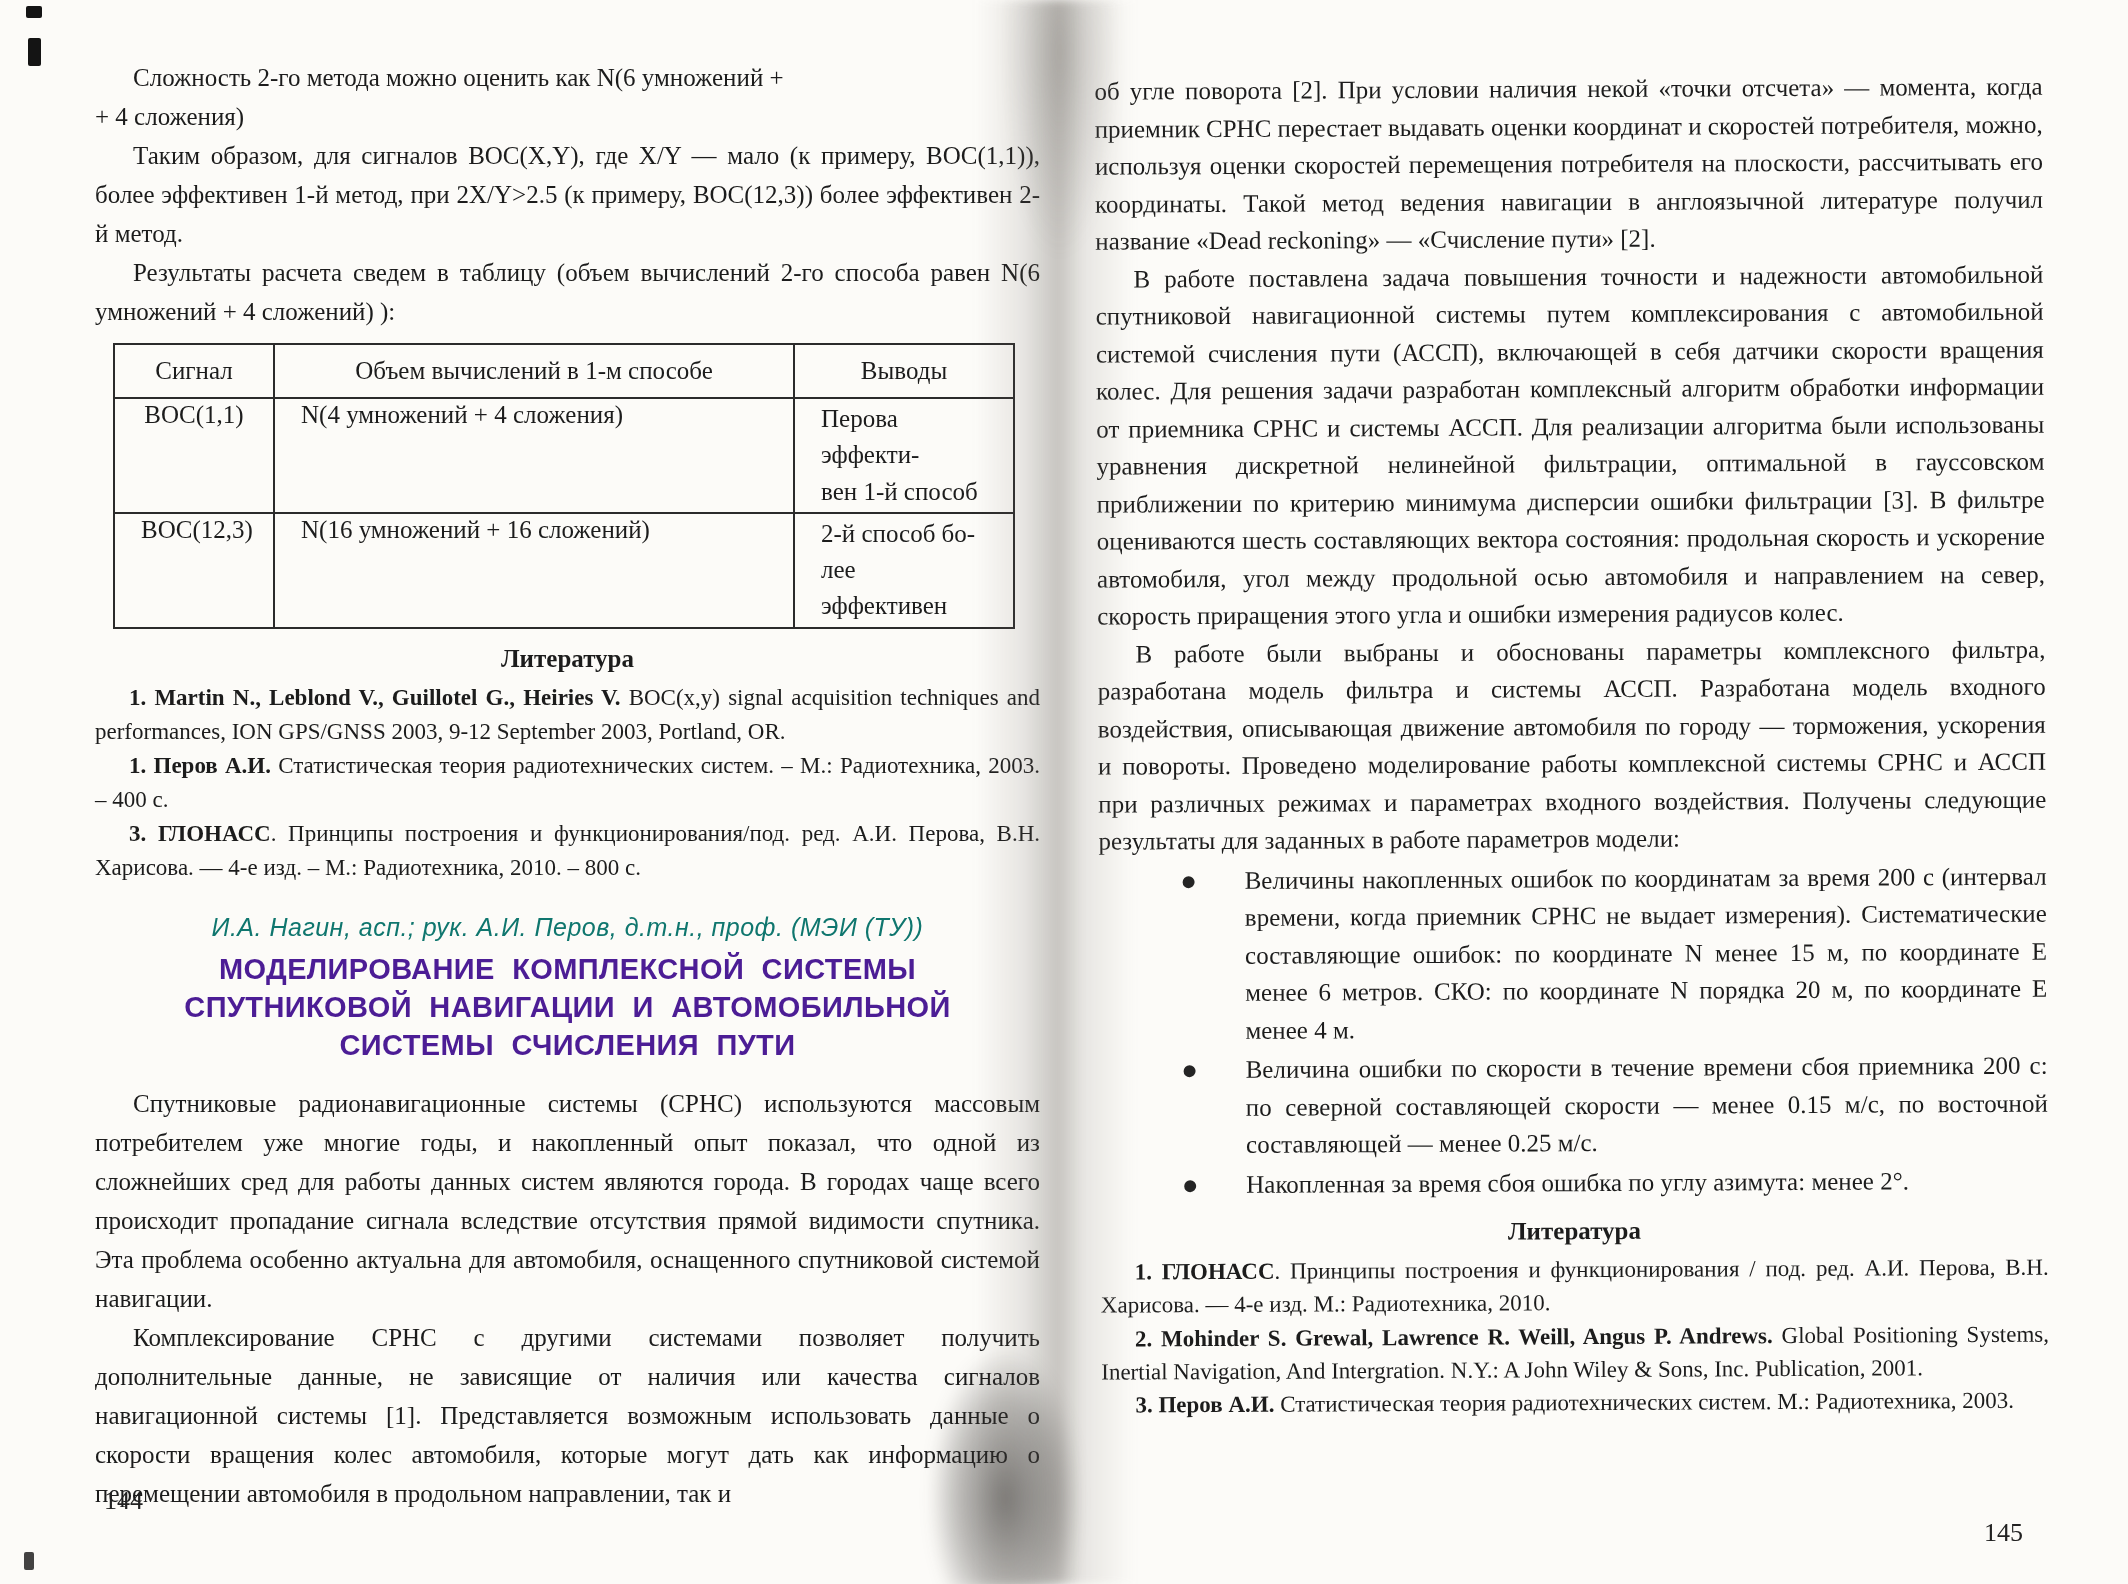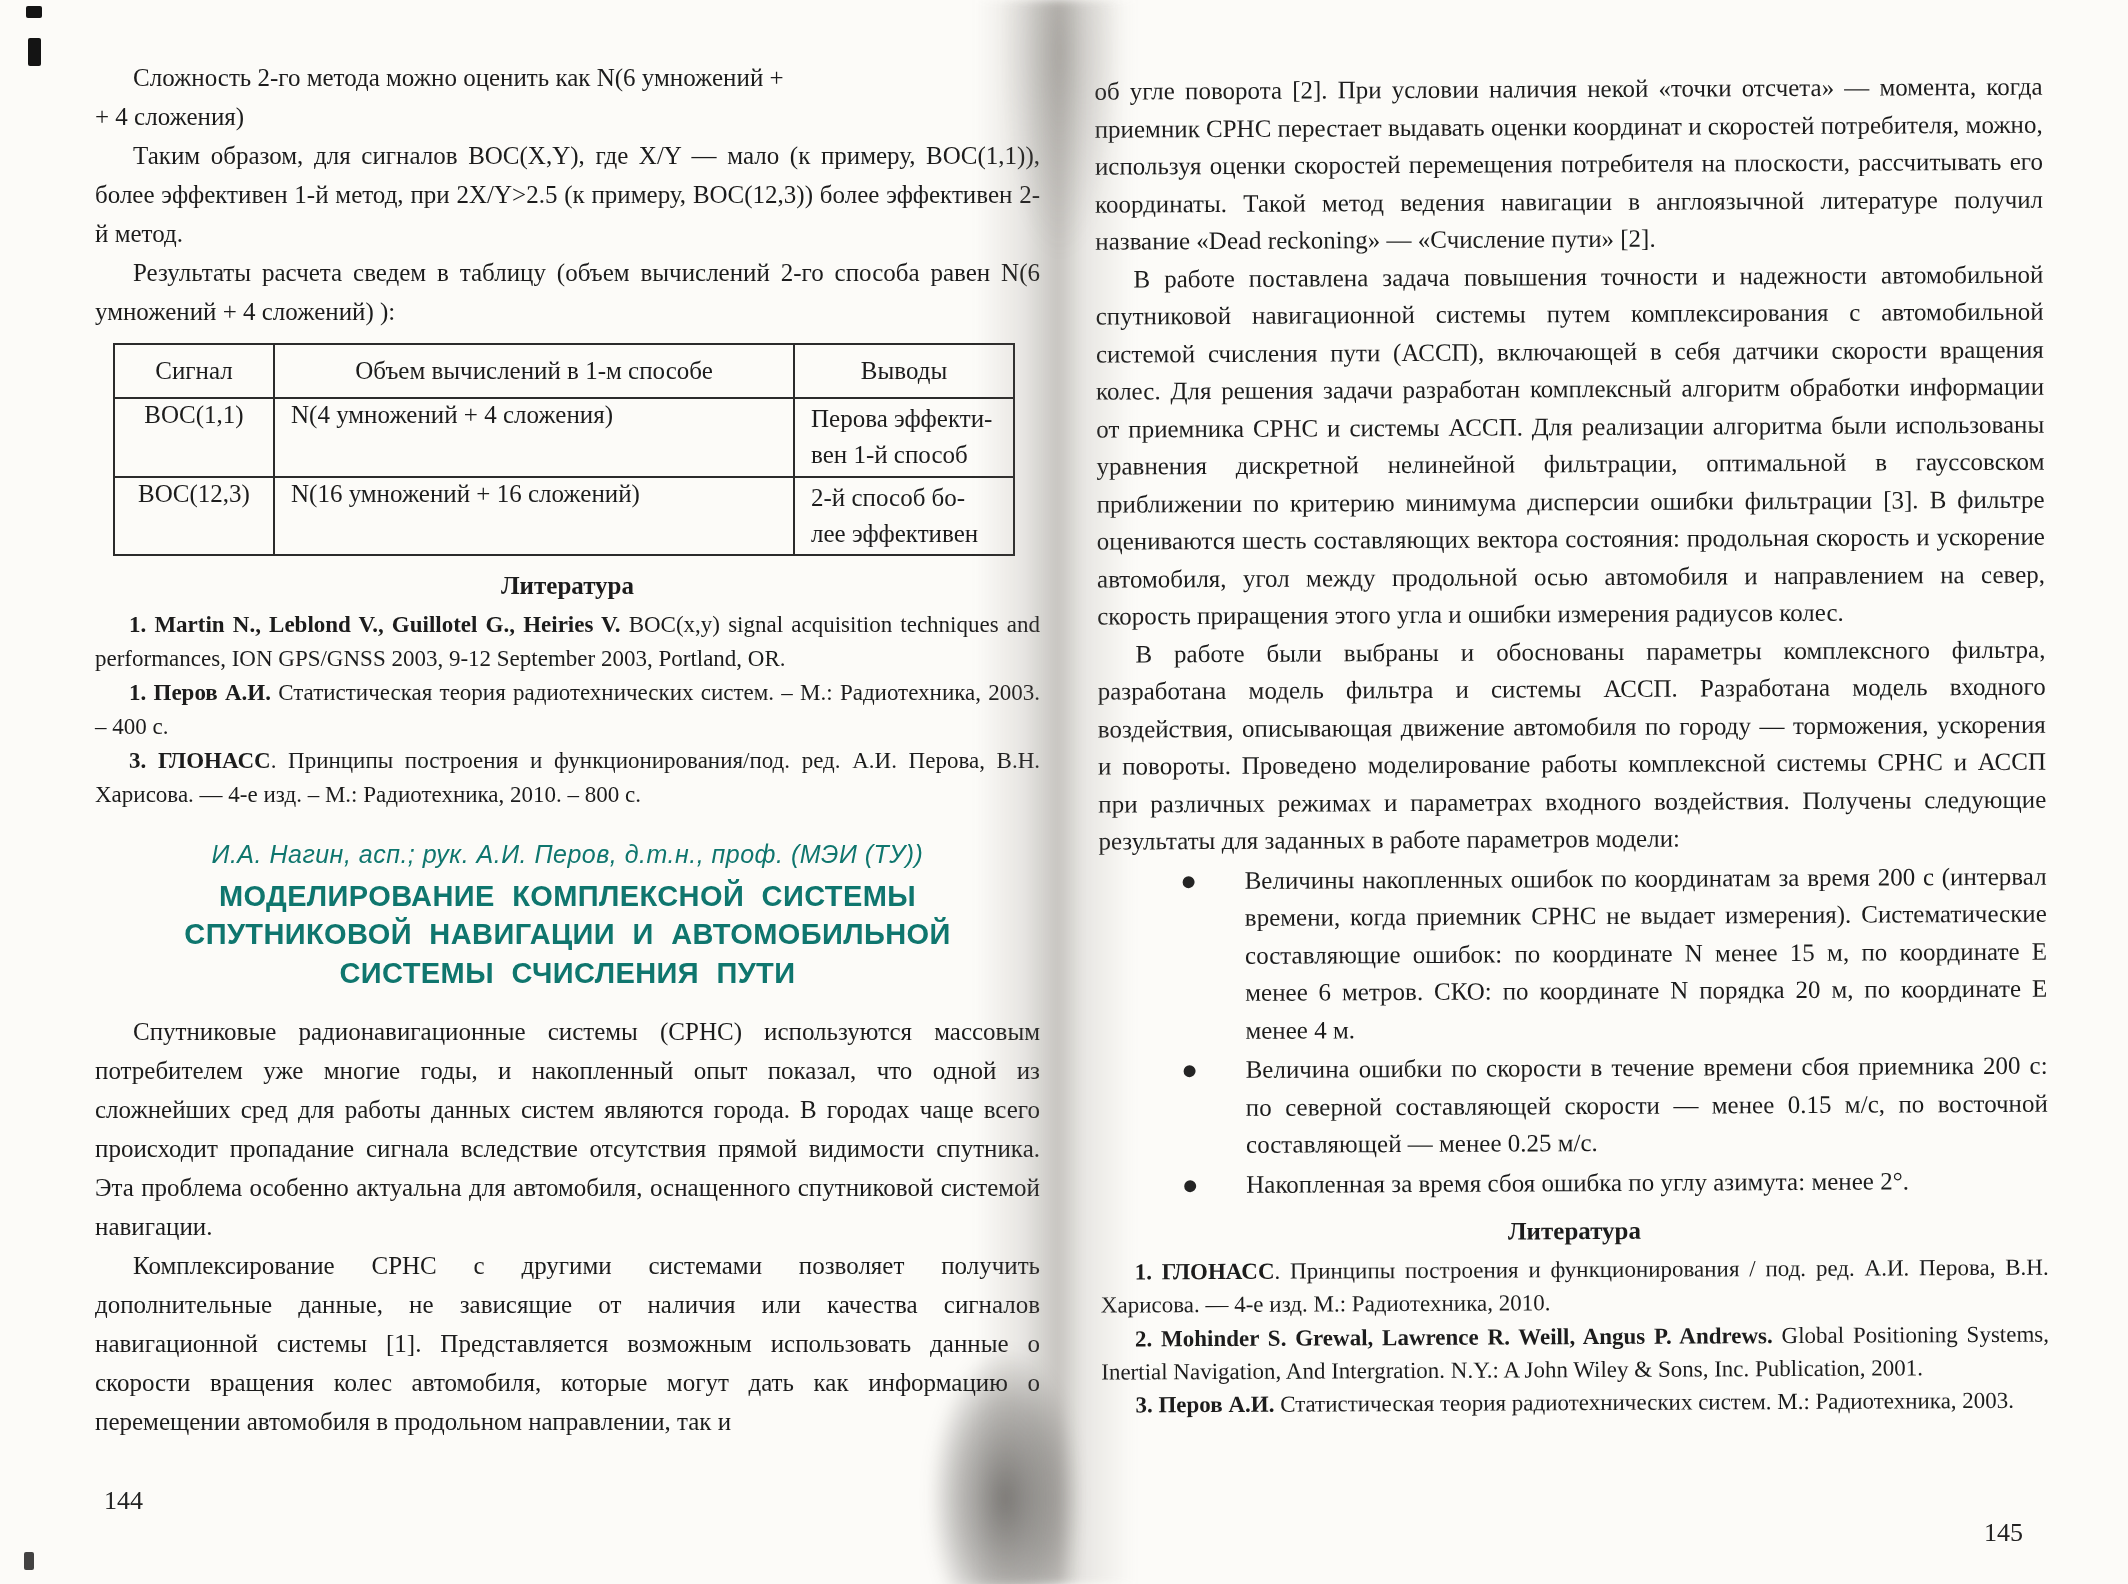--- a/index.html
+++ b/index.html
@@ -30,21 +30,21 @@
   table.results{
     border-collapse:collapse;
     margin:12px 0 10px 18px;
     width:900px;
     table-layout:fixed;
   }
   table.results th, table.results td{
     border:2px solid #2b2b2b;
     font-size:25px;
     vertical-align:top;
-    padding:2px 16px;
+    padding:2px 26px;
   }
   table.results th{font-weight:normal;text-align:center;padding:12px 6px;}
   col.c-sig{width:160px;}
   col.c-vol{width:520px;}
   col.c-con{width:220px;}
   td.sig{text-align:center;padding-top:8px;}
   td.vol{padding:8px 10px 40px 40px;}
   td.con{padding:8px 8px 8px 12px;line-height:1.45;}
   
   .lit-heading{
@@ -59,21 +59,21 @@
   .authors{
     font-family:"Liberation Sans", sans-serif;
     font-style:italic;font-size:25px;color:#0f766e;
     text-align:center;margin:28px 0 8px;text-indent:0;
     letter-spacing:0.5px;
   }
   .title{
     font-family:"Liberation Sans", sans-serif;
     font-weight:bold;font-size:29px;line-height:1.32;
     text-align:center;margin:4px 30px 20px;text-indent:0;
-    letter-spacing:0.4px;word-spacing:9px;color:#0f766e;
+    letter-spacing:0.4px;word-spacing:9px;color:#4c1d95;
   }
   
   .bullet{display:flex;font-size:25px;line-height:1.5;margin:2px 0;}
   .dot{
     flex:none;width:12px;height:12px;border-radius:50%;
     background:#242424;margin:14px 0 0 84px;
   }
   .btext{flex:1;margin-left:50px;text-align:justify;}
   .ref-block-r .ref{line-height:1.45;}
   

